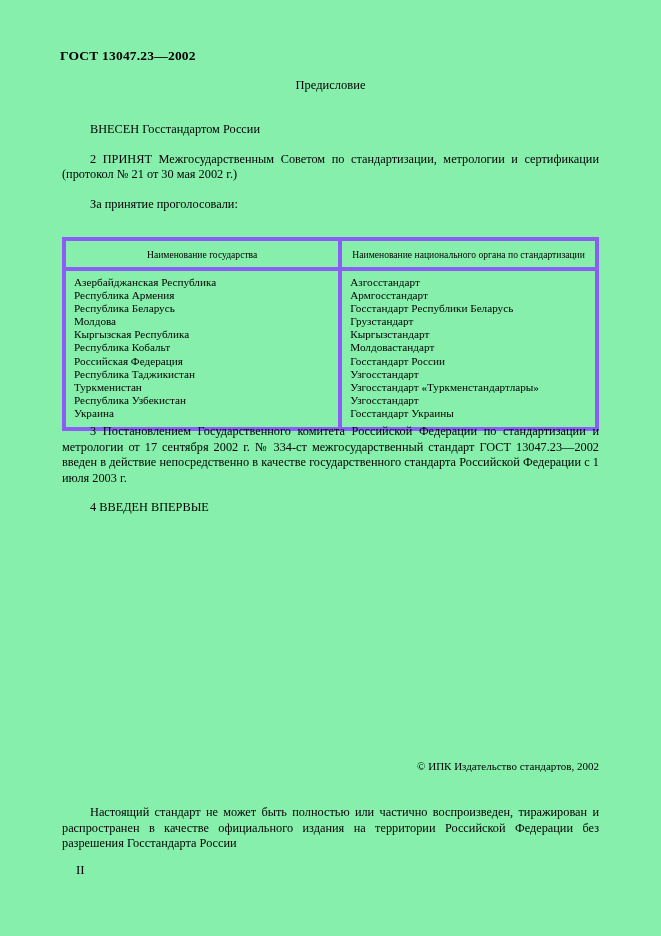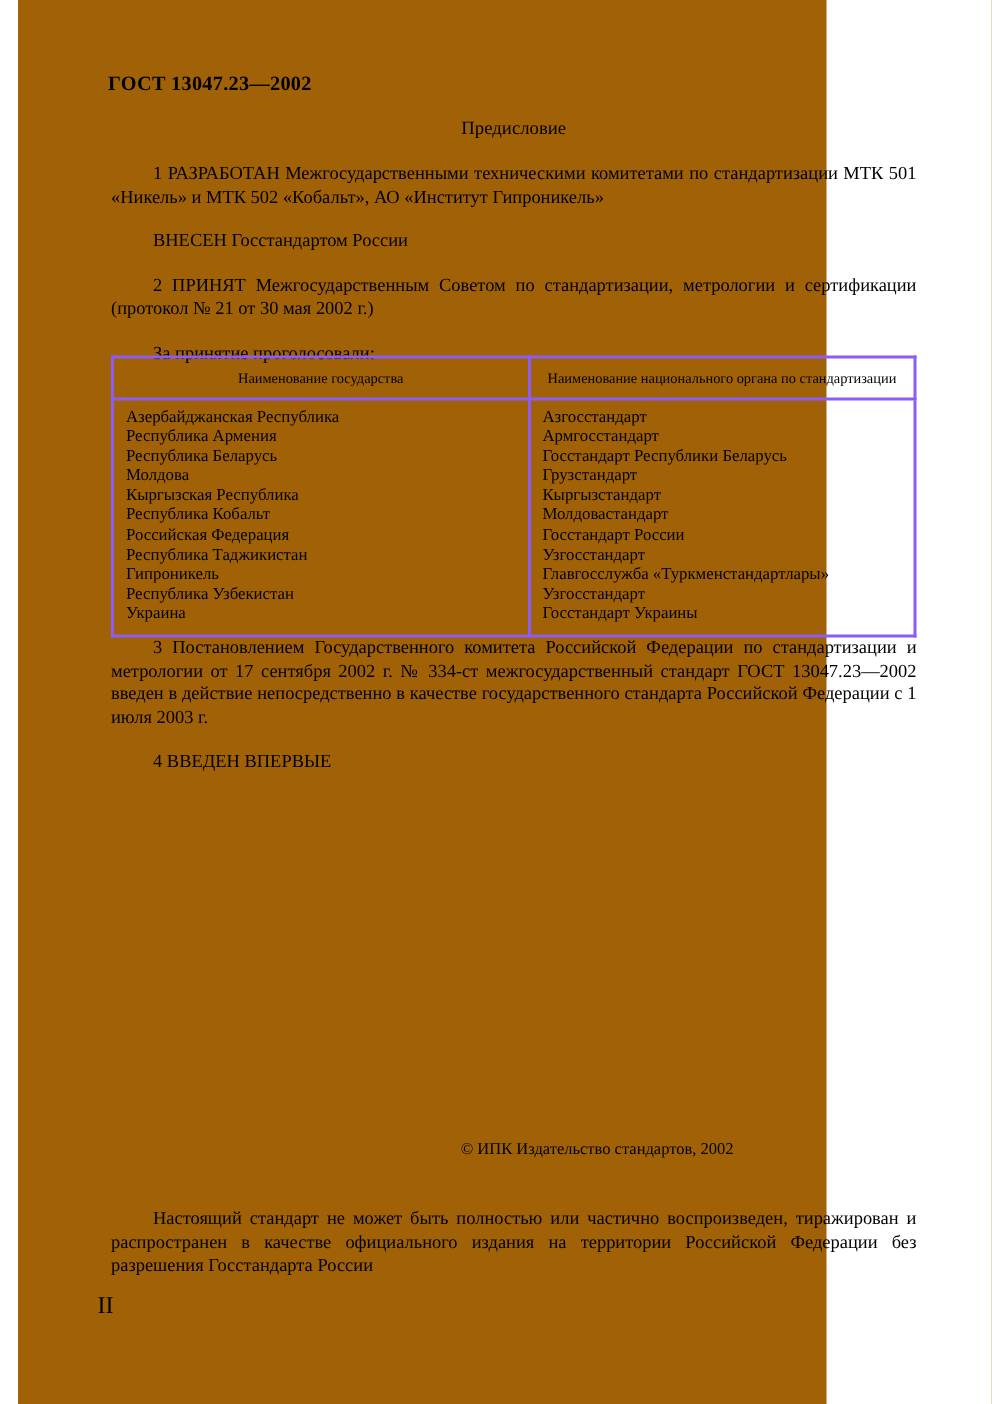--- a/index.html
+++ b/index.html
@@ -11,24 +11,23 @@
     width: 661px;
     height: 936px;
     font-family: "Liberation Serif", serif;
     color: #000000;
     position: relative;
     overflow: hidden;
   }
   .page {
     position: absolute;
     left: 0; top: 0;
-    width: 539px;
+    width: 661px;
     height: 936px;
-    background: #a16207;
-    margin-left: 12px;
+    background: #86efac;
   }
   .doc-number {
     position: absolute;
     left: 60px;
     top: 48px;
     font-size: 13.5px;
     font-weight: bold;
     letter-spacing: 0.2px;
   }
   .section-title {
@@ -57,21 +56,21 @@
 
   table.states {
     position: absolute;
     left: 62px;
     top: 237px;
     width: 537px;
     border-collapse: collapse;
     font-size: 11px;
   }
   table.states th, table.states td {
-    border: 2px solid #8b5cf6;
+    border: 4px solid #8b5cf6;
     padding: 0;
   }
   table.states thead th {
     height: 26px;
     font-weight: normal;
     font-size: 9.6px;
     text-align: center;
     vertical-align: middle;
   }
   table.states tbody td {
@@ -102,36 +101,35 @@
     font-size: 11px;
   }
   .footer-note {
     position: absolute;
     left: 62px;
     top: 805px;
     width: 537px;
   }
   .page-num {
     position: absolute;
-    left: 53px;
+    left: 76px;
     top: 862px;
-    font-size: 16px;
+    font-size: 13px;
   }
 </style>
 </head>
 <body>
 
 <div class="page">
 
   <div class="doc-number">ГОСТ 13047.23—2002</div>
 
   <div class="section-title">Предисловие</div>
 
   <div class="content">
-    <p class="para">1 РАЗРАБОТАН Межгосударственными техническими комитетами по стандартизации МТК 501 «Никель» и МТК 502 «Кобальт», АО «Институт Гипроникель»</p>
     <div class="gap-md"></div>
     <p class="para">ВНЕСЕН Госстандартом России</p>
     <div class="gap-md"></div>
     <p class="para">2 ПРИНЯТ Межгосударственным Советом по стандартизации, метрологии и сертификации (протокол № 21 от 30 мая 2002 г.)</p>
     <div class="gap-md"></div>
     <p class="para">За принятие проголосовали:</p>
   </div>
 
   <table class="states">
     <colgroup>
@@ -149,36 +147,36 @@
         <td>
           <div class="cellwrap">
             <div>Азербайджанская Республика</div>
             <div>Республика Армения</div>
             <div>Республика Беларусь</div>
             <div>Молдова</div>
             <div>Кыргызская Республика</div>
             <div>Республика Кобальт</div>
             <div>Российская Федерация</div>
             <div>Республика Таджикистан</div>
-            <div>Гипроникель</div>
+            <div>Туркменистан</div>
             <div>Республика Узбекистан</div>
             <div>Украина</div>
           </div>
         </td>
         <td>
           <div class="cellwrap">
             <div>Азгосстандарт</div>
             <div>Армгосстандарт</div>
             <div>Госстандарт Республики Беларусь</div>
             <div>Грузстандарт</div>
             <div>Кыргызстандарт</div>
             <div>Молдовастандарт</div>
             <div>Госстандарт России</div>
             <div>Узгосстандарт</div>
-            <div>Главгосслужба «Туркменстандартлары»</div>
+            <div>Узгосстандарт «Туркменстандартлары»</div>
             <div>Узгосстандарт</div>
             <div>Госстандарт Украины</div>
           </div>
         </td>
       </tr>
     </tbody>
   </table>
 
   <div class="after-table">
     <p class="para">3 Постановлением Государственного комитета Российской Федерации по стандартизации и метрологии от 17 сентября 2002 г. № 334-ст межгосударственный стандарт ГОСТ 13047.23—2002 введен в действие непосредственно в качестве государственного стандарта Российской Федерации с 1 июля 2003  г.</p>

